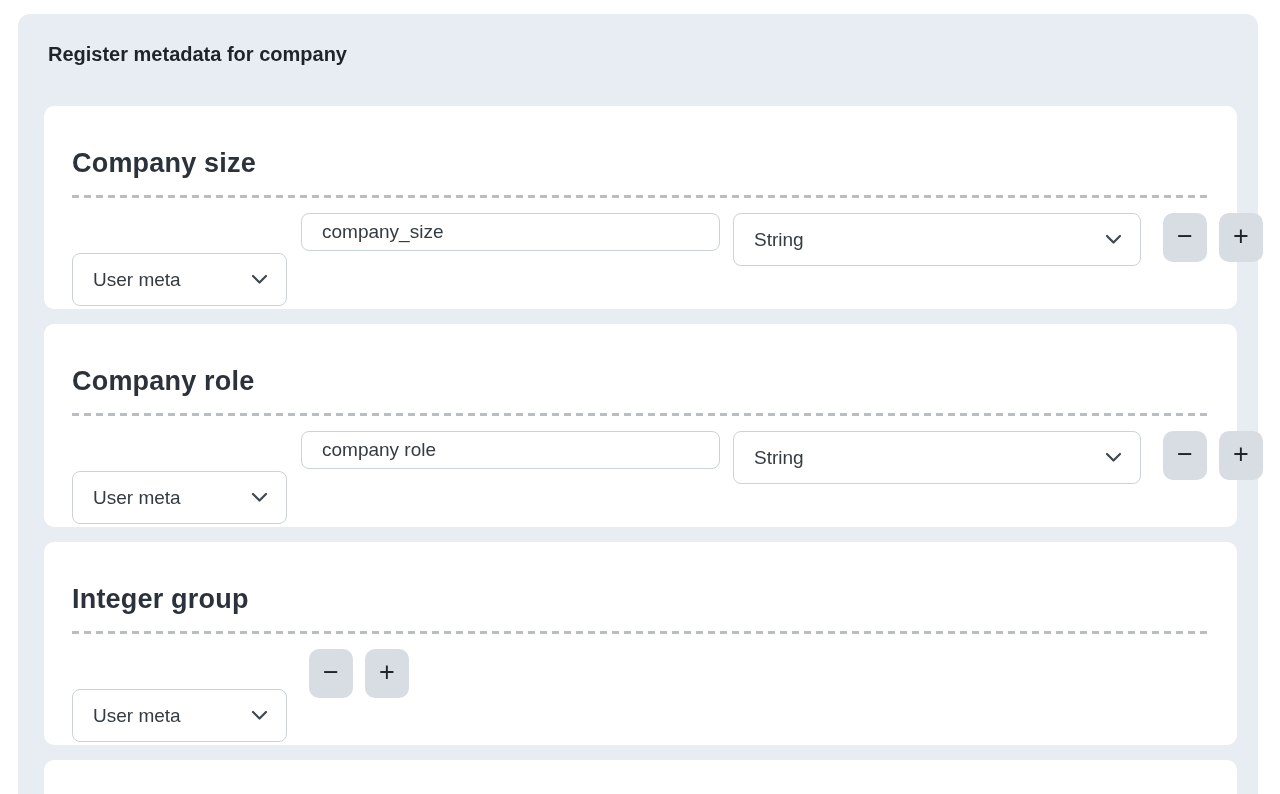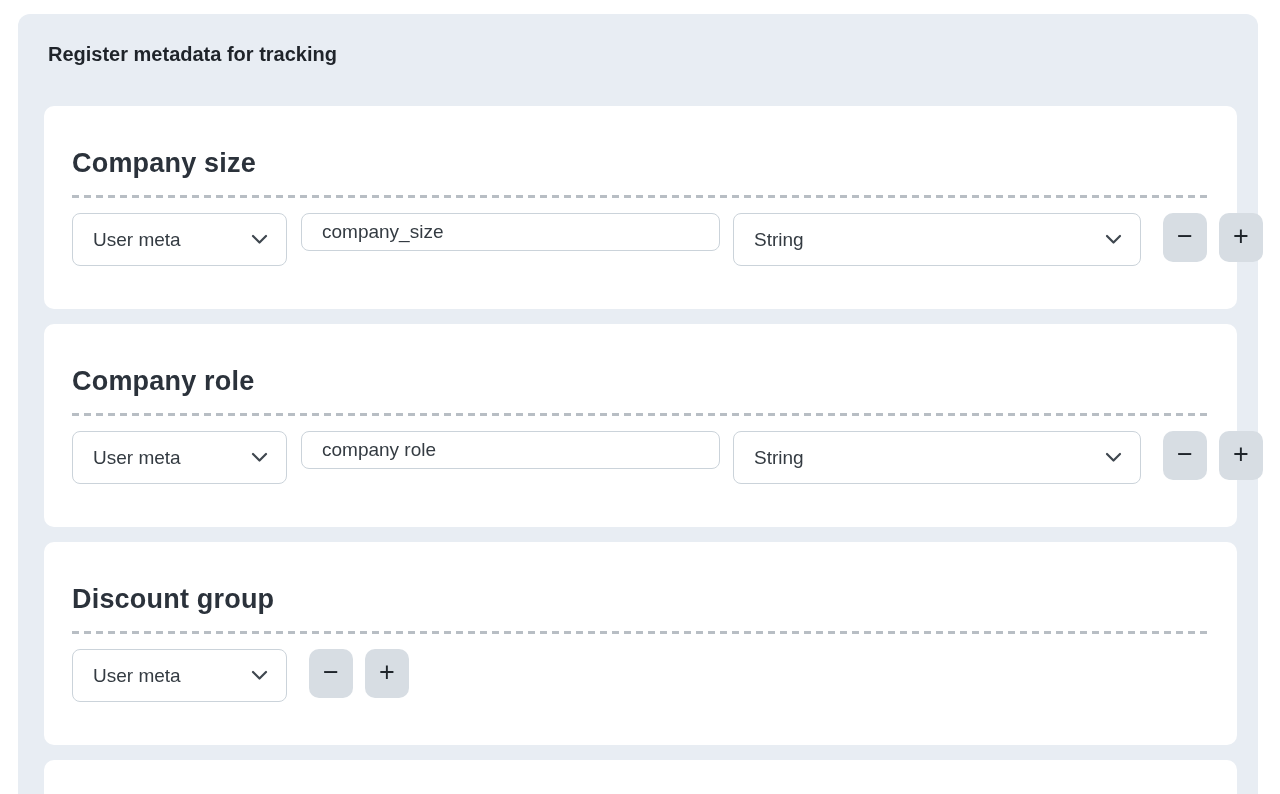--- a/index.html
+++ b/index.html
@@ -70,21 +70,21 @@
     background:#fff;
     display:flex;
     align-items:center;
     justify-content:space-between;
     padding:0 18px 0 20px;
     font-size:19px;
     color:var(--control-text);
     cursor:pointer;
     flex:none;
   }
-  .source-select{width:215px;}
+  .source-select{width:215px;margin-top:40px;}
   .type-select{width:408px;margin-left:13px;}
   .text-input{
     height:38px;
     width:419px;
     margin-left:14px;
     border:1px solid var(--control-border);
     border-radius:8px;
     padding:0 20px;
     font-size:19px;
     color:var(--control-text);
@@ -112,21 +112,21 @@
     display:flex;align-items:center;justify-content:center;
     cursor:pointer;
     padding:0 0 2px 0;
   }
   .card-partial{height:200px;padding:0;}
 </style>
 </head>
 <body>
 
 <div class="panel">
-  <h2 class="page-title">Register metadata for tracking</h2>
+  <h2 class="page-title">Register metadata for company</h2>
 
   <section class="card">
     <h3 class="card-heading">Company size</h3>
     <div class="divider"></div>
     <div class="row">
       <div class="select source-select">
         <span>User meta</span>
         <svg class="chevron" width="17" height="11" viewBox="0 0 17 11">
             <polyline points="2,2 8.5,8.5 15,2" fill="none" stroke="#3f474f" stroke-width="2.2" stroke-linecap="round" stroke-linejoin="round"></polyline>
           </svg>
@@ -163,21 +163,21 @@
           </svg>
       </div>
       <div class="btn-group">
         <button class="sq-btn">−</button>
         <button class="sq-btn">+</button>
       </div>
     </div>
   </section>
 
   <section class="card">
-    <h3 class="card-heading">Discount group</h3>
+    <h3 class="card-heading">Integer group</h3>
     <div class="divider"></div>
     <div class="row">
       <div class="select source-select">
         <span>User meta</span>
         <svg class="chevron" width="17" height="11" viewBox="0 0 17 11">
             <polyline points="2,2 8.5,8.5 15,2" fill="none" stroke="#3f474f" stroke-width="2.2" stroke-linecap="round" stroke-linejoin="round"></polyline>
           </svg>
       </div>
       <div class="btn-group">
         <button class="sq-btn">−</button>

